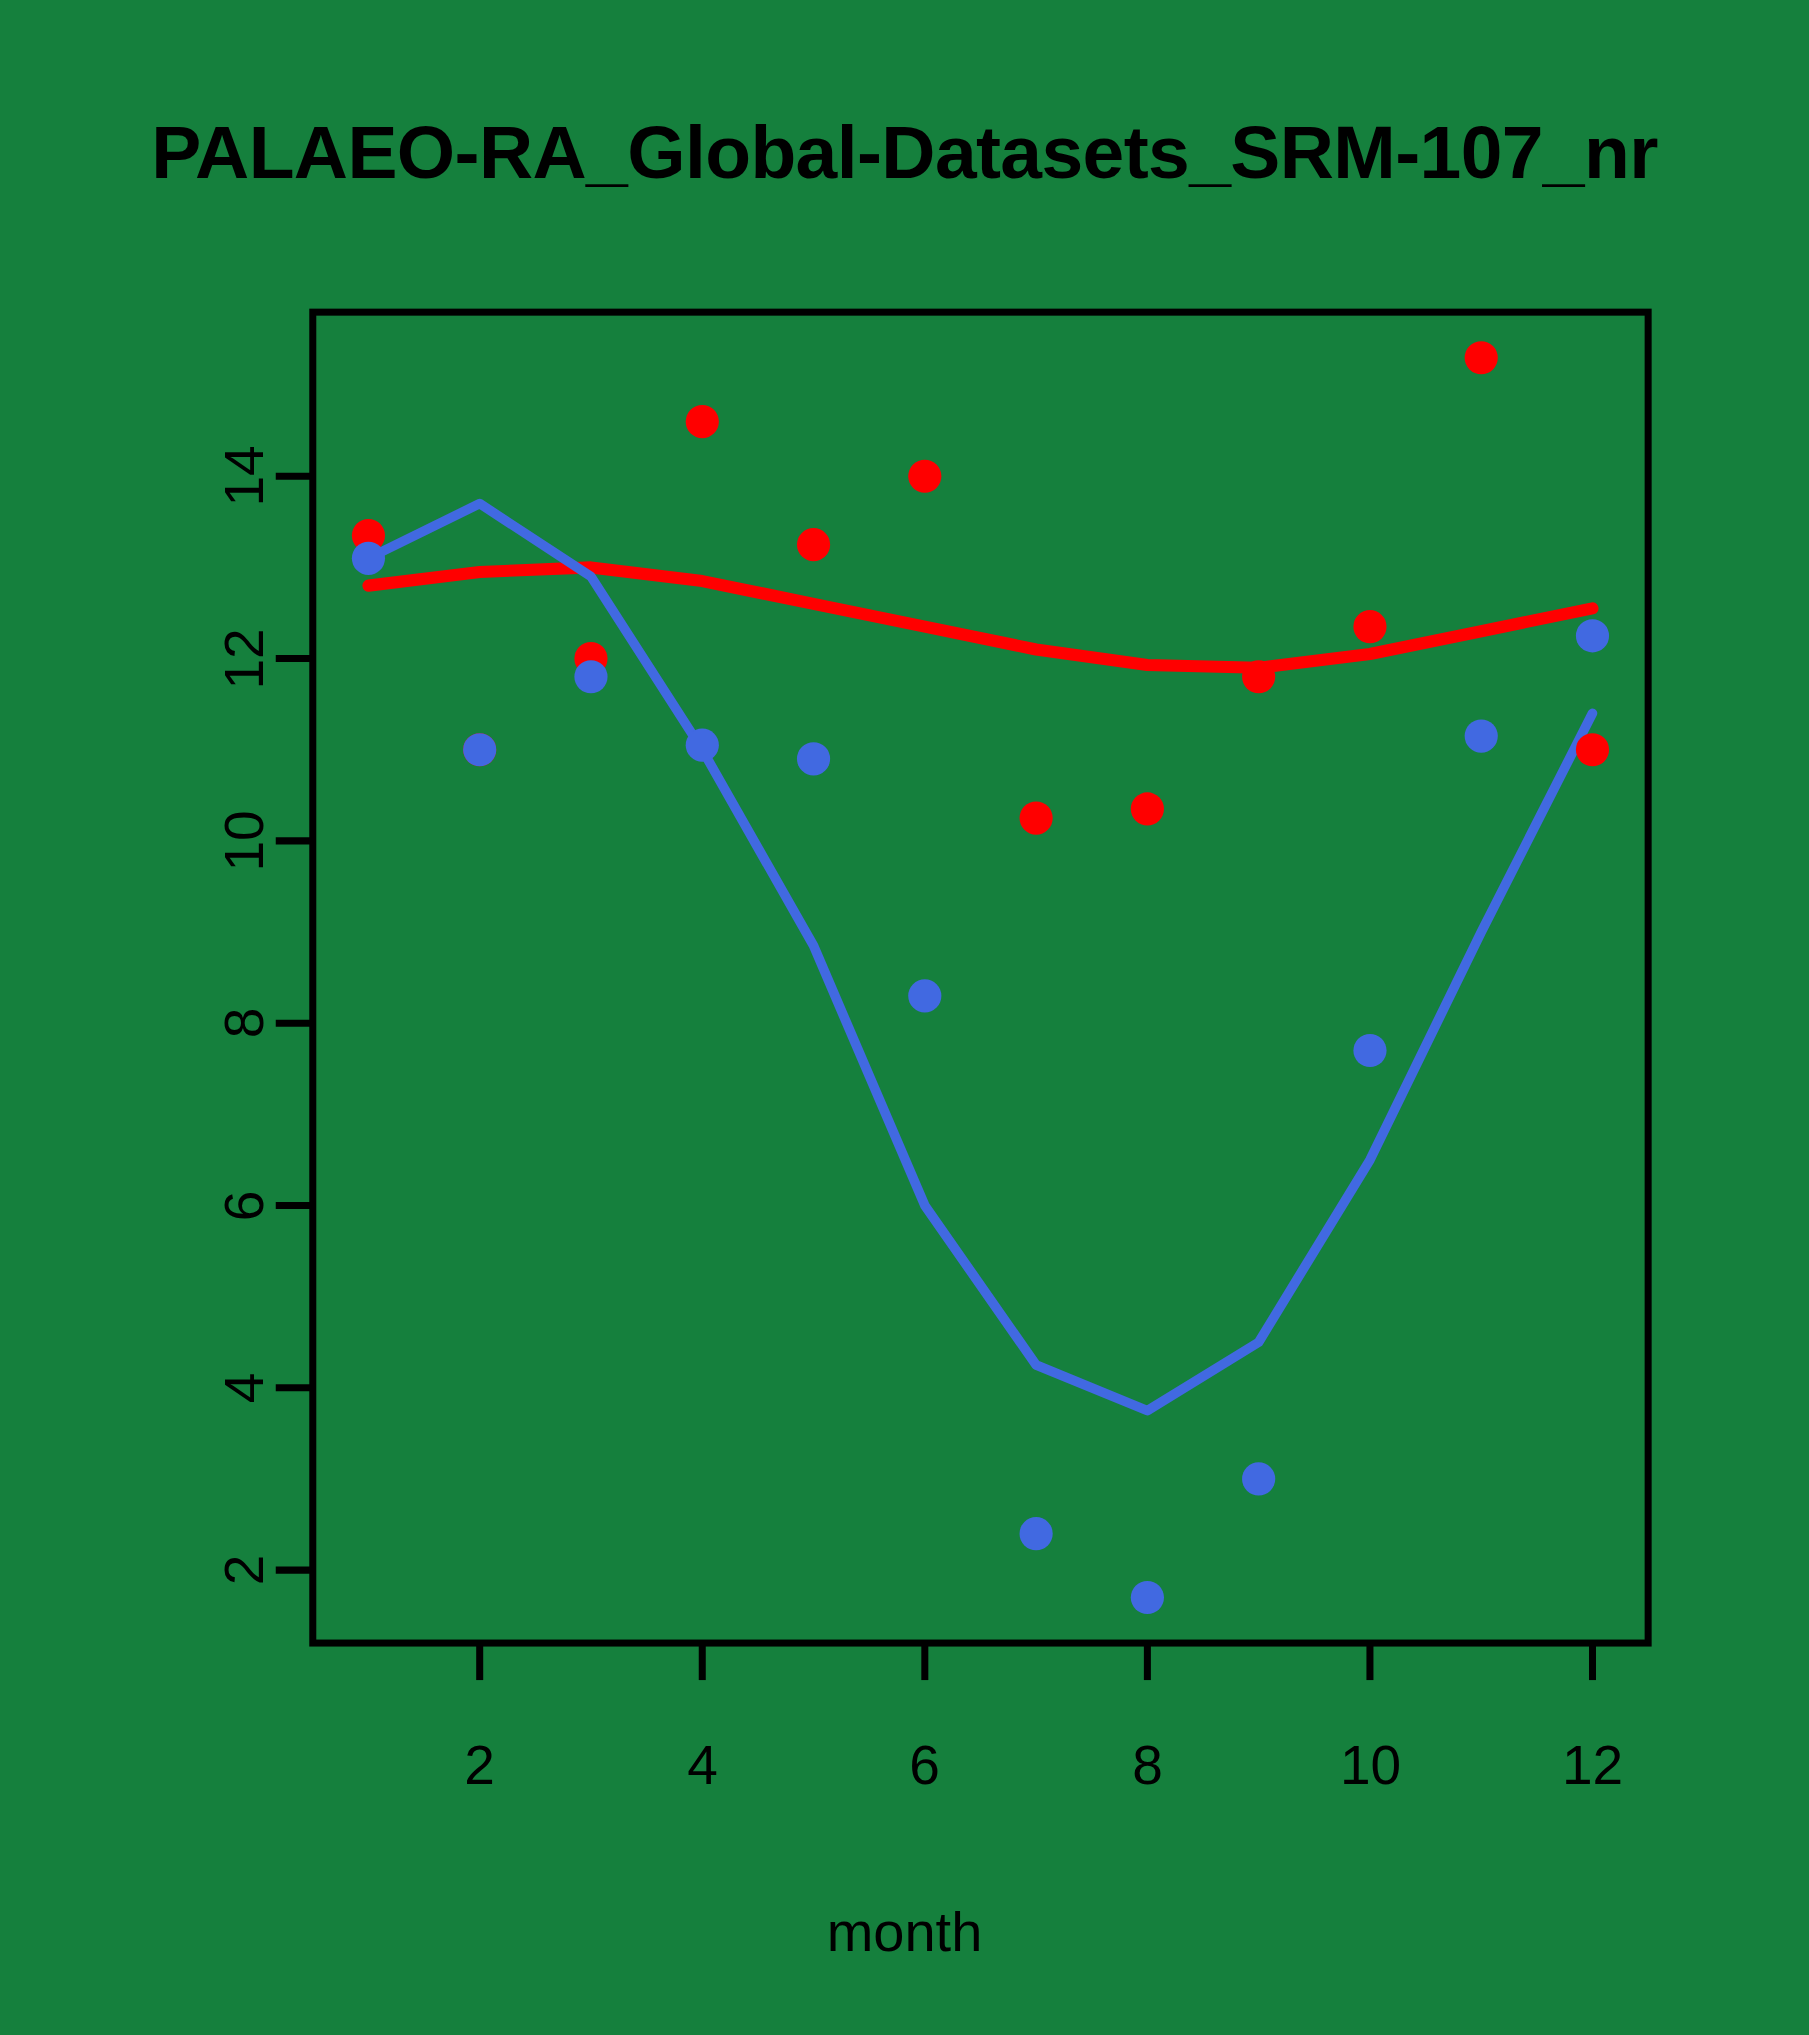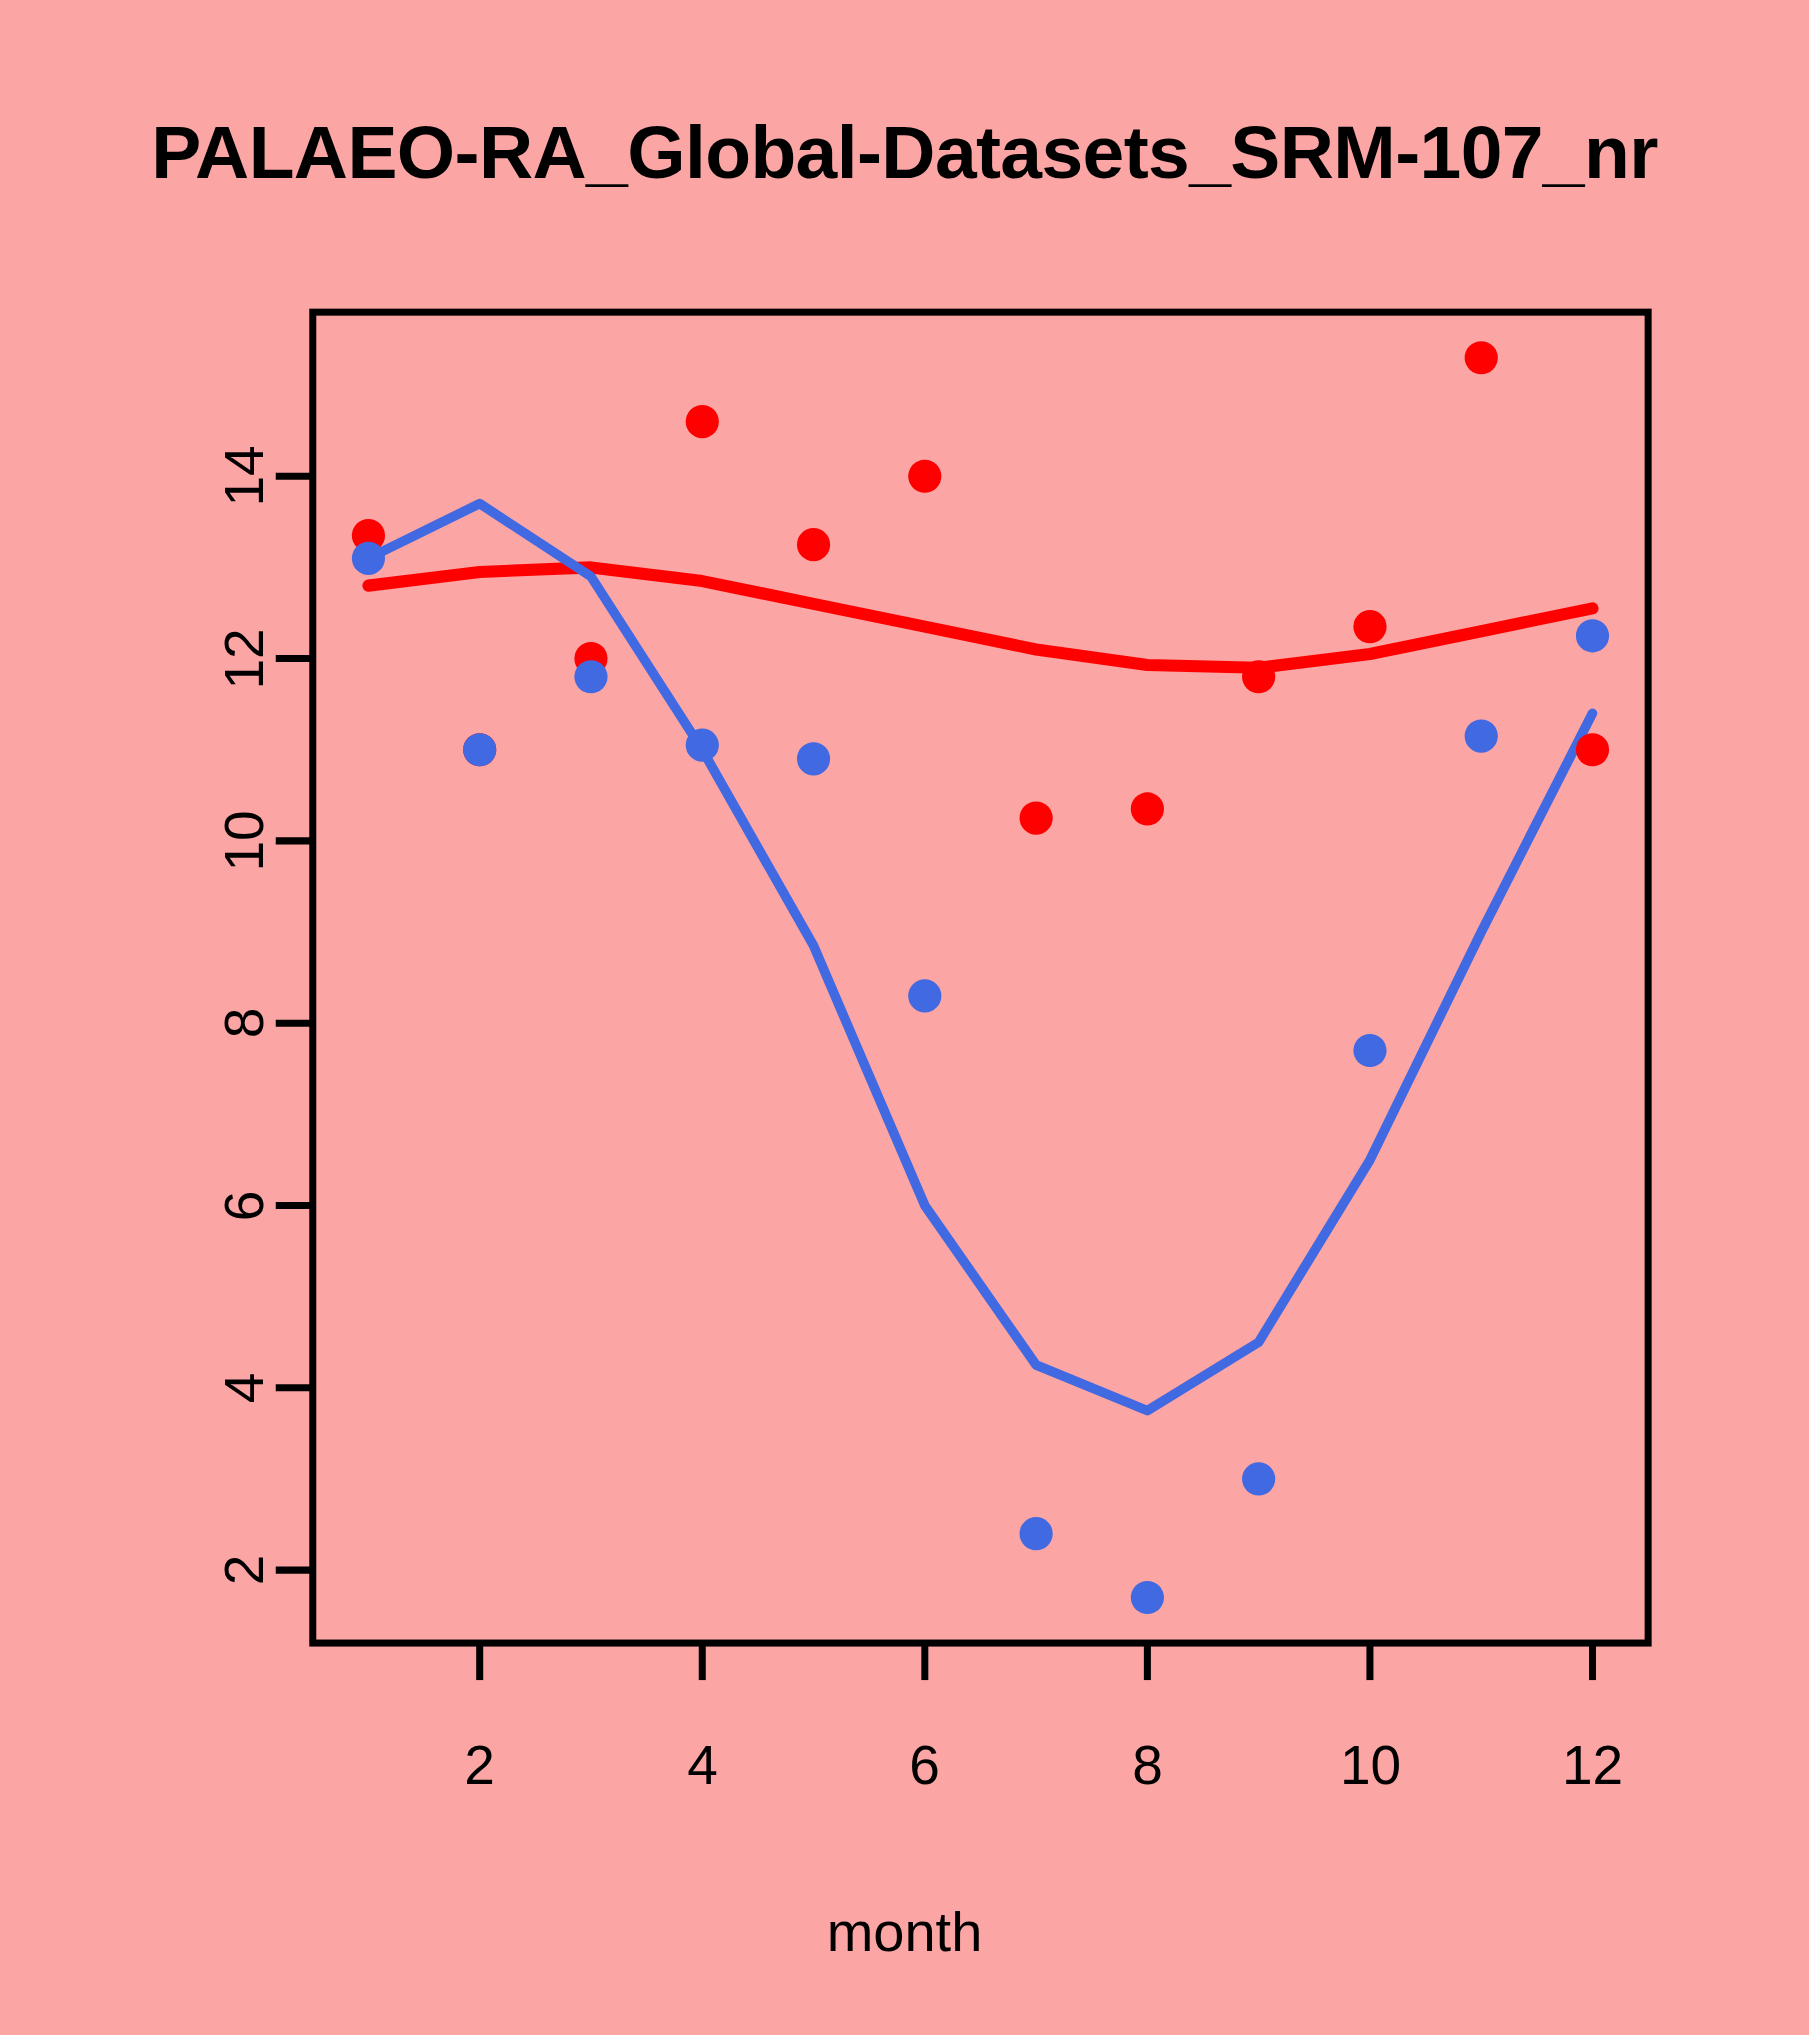--- a/index.html
+++ b/index.html
@@ -1,17 +1,17 @@
 <!DOCTYPE html>
 <html style="font-size:10.2px"><head>
 <meta charset="utf-8">
 <style>
   html,body{margin:0;padding:0;background:#ffffff;}
   body{width:1809px;height:2035px;font-family:"Liberation Sans",sans-serif;overflow:hidden;}
-  #root{position:relative;width:1809px;height:2035px;background:#fca5a5;}
+  #root{position:relative;width:1809px;height:2035px;background:#15803d;}
   #plot-title{
     position:absolute;left:0;top:109px;width:1809px;text-align:center;
     font-family:"Liberation Sans",sans-serif;font-weight:bold;
     font-size:75px;letter-spacing:-0.6px;color:#000;white-space:nowrap;
   }
   #xlab{
     position:absolute;left:0;top:1899px;width:1809px;text-align:center;
     font-size:56px;color:#000;font-family:"Liberation Sans",sans-serif;
   }
   #chart-svg{position:absolute;left:0;top:0;}

